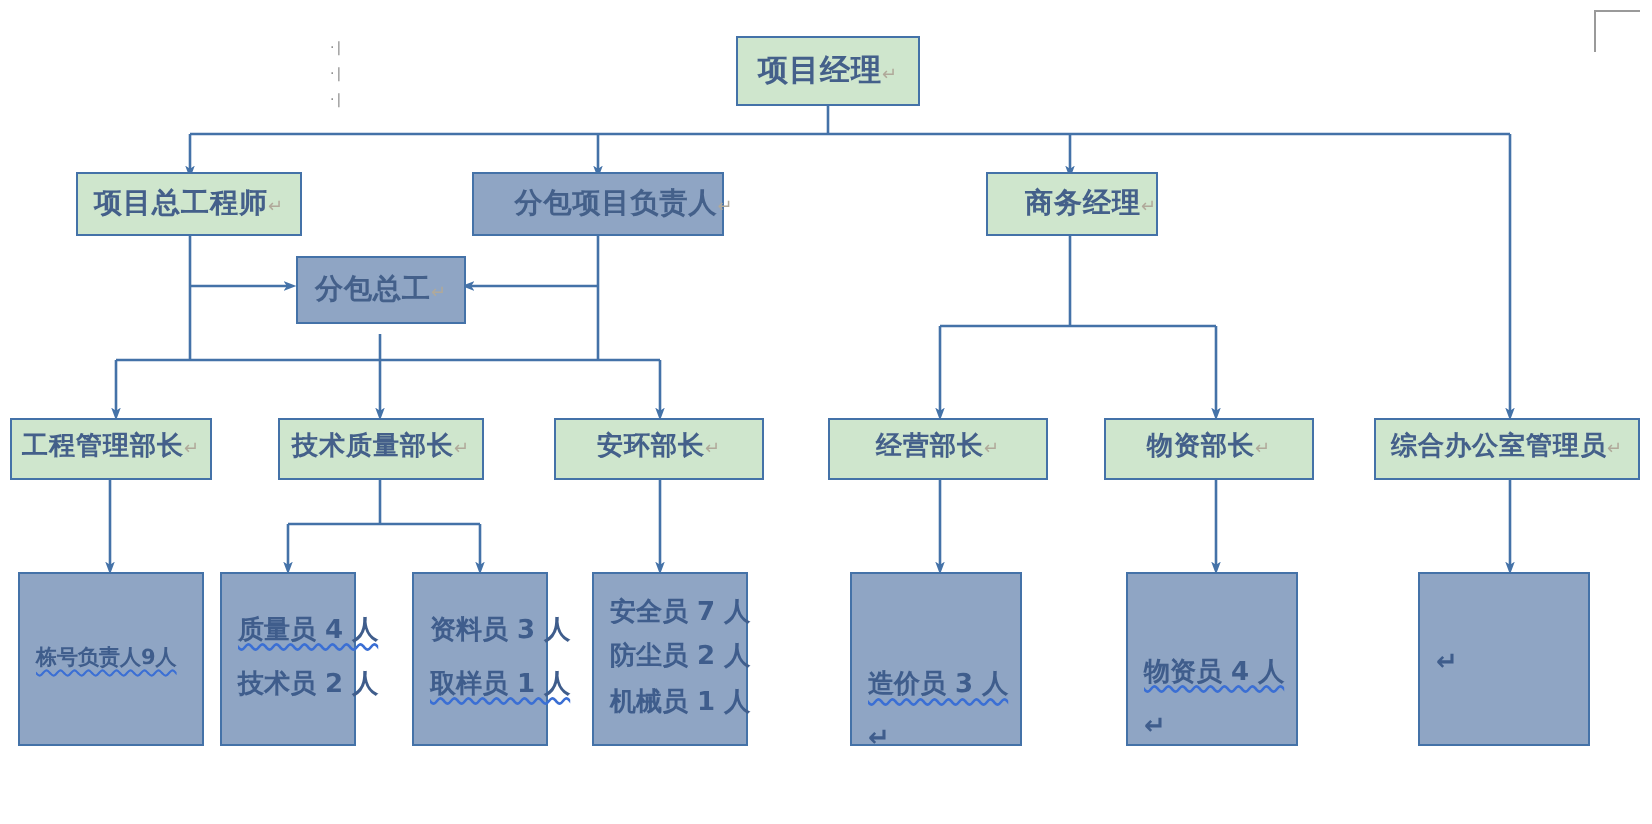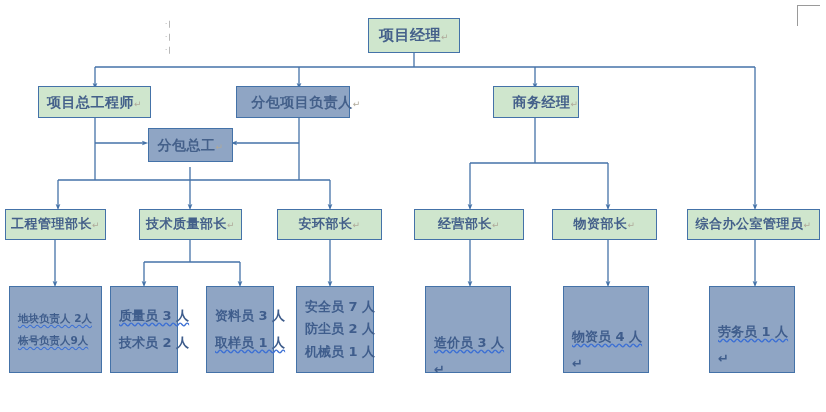--- a/index.html
+++ b/index.html
@@ -119,21 +119,21 @@
   </svg>
 
   <div class="node green" style="left:368px;top:18px;width:92px;height:35px;font-size:15px;">
     <span class="ln"><span>项目经理</span><span class="pilcrow">↵</span></span>
   </div>
 
   <div class="node green" style="left:38px;top:86px;width:113px;height:32px;font-size:14px;">
     <span class="ln"><span>项目总工程师</span><span class="pilcrow">↵</span></span>
   </div>
 
-  <div class="node blue" style="left:236px;top:86px;width:114px;height:32px;font-size:14px;padding-left:26px;">
+  <div class="node blue" style="left:236px;top:86px;width:126px;height:32px;font-size:14px;padding-left:26px;">
     <span class="ln"><span>分包项目负责人</span><span class="pilcrow">↵</span></span>
   </div>
 
   <div class="node green" style="left:493px;top:86px;width:86px;height:32px;font-size:14px;padding-left:19px;">
     <span class="ln"><span>商务经理</span><span class="pilcrow">↵</span></span>
   </div>
 
   <div class="node blue" style="left:148px;top:128px;width:85px;height:34px;font-size:14px;">
     <span class="ln"><span>分包总工</span><span class="pilcrow">↵</span></span>
   </div>
@@ -156,26 +156,25 @@
 
   <div class="node green" style="left:552px;top:209px;width:105px;height:31px;font-size:13px;">
     <span class="ln"><span>物资部长</span><span class="pilcrow">↵</span></span>
   </div>
 
   <div class="node green" style="left:687px;top:209px;width:133px;height:31px;font-size:13px;">
     <span class="ln"><span>综合办公室管理员</span><span class="pilcrow">↵</span></span>
   </div>
 
   <div class="leafbox wavy" style="left:9px;top:286px;width:93px;height:87px;font-size:10.5px;">
-    <span class="ln u">地块负责人 2人</span>
     <span class="ln u">栋号负责人9人</span>
   </div>
 
   <div class="leafbox wavy" style="left:110px;top:286px;width:68px;height:87px;font-size:13px;">
-    <span class="ln u">质量员 3 人</span>
+    <span class="ln u">质量员 4 人</span>
     <span class="ln">技术员 2 人</span>
   </div>
 
   <div class="leafbox wavy" style="left:206px;top:286px;width:68px;height:87px;font-size:13px;">
     <span class="ln">资料员 3 人</span>
     <span class="ln u">取样员 1 人</span>
   </div>
 
   <div class="leafbox" style="left:296px;top:286px;width:78px;height:87px;font-size:13px;line-height:1.72;">
     <span class="ln">安全员 7 人</span>
@@ -187,21 +186,20 @@
     <span class="ln u">造价员 3 人</span>
     <span class="ln pilcrow">↵</span>
   </div>
 
   <div class="leafbox wavy" style="left:563px;top:286px;width:86px;height:87px;font-size:13px;justify-content:center;padding-top:48px;">
     <span class="ln u">物资员 4 人</span>
     <span class="ln pilcrow">↵</span>
   </div>
 
   <div class="leafbox wavy" style="left:709px;top:286px;width:86px;height:87px;font-size:13px;justify-content:flex-start;padding-top:32px;">
-    <span class="ln u">劳务员 1 人</span>
     <span class="ln pilcrow">↵</span>
   </div>
 
   <div class="dots" style="left:165px;top:18px;">
     <div>·|</div>
     <div>·|</div>
     <div>·|</div>
   </div>
 
   <div class="crop-mark" style="left:797px;top:5px;"></div>

